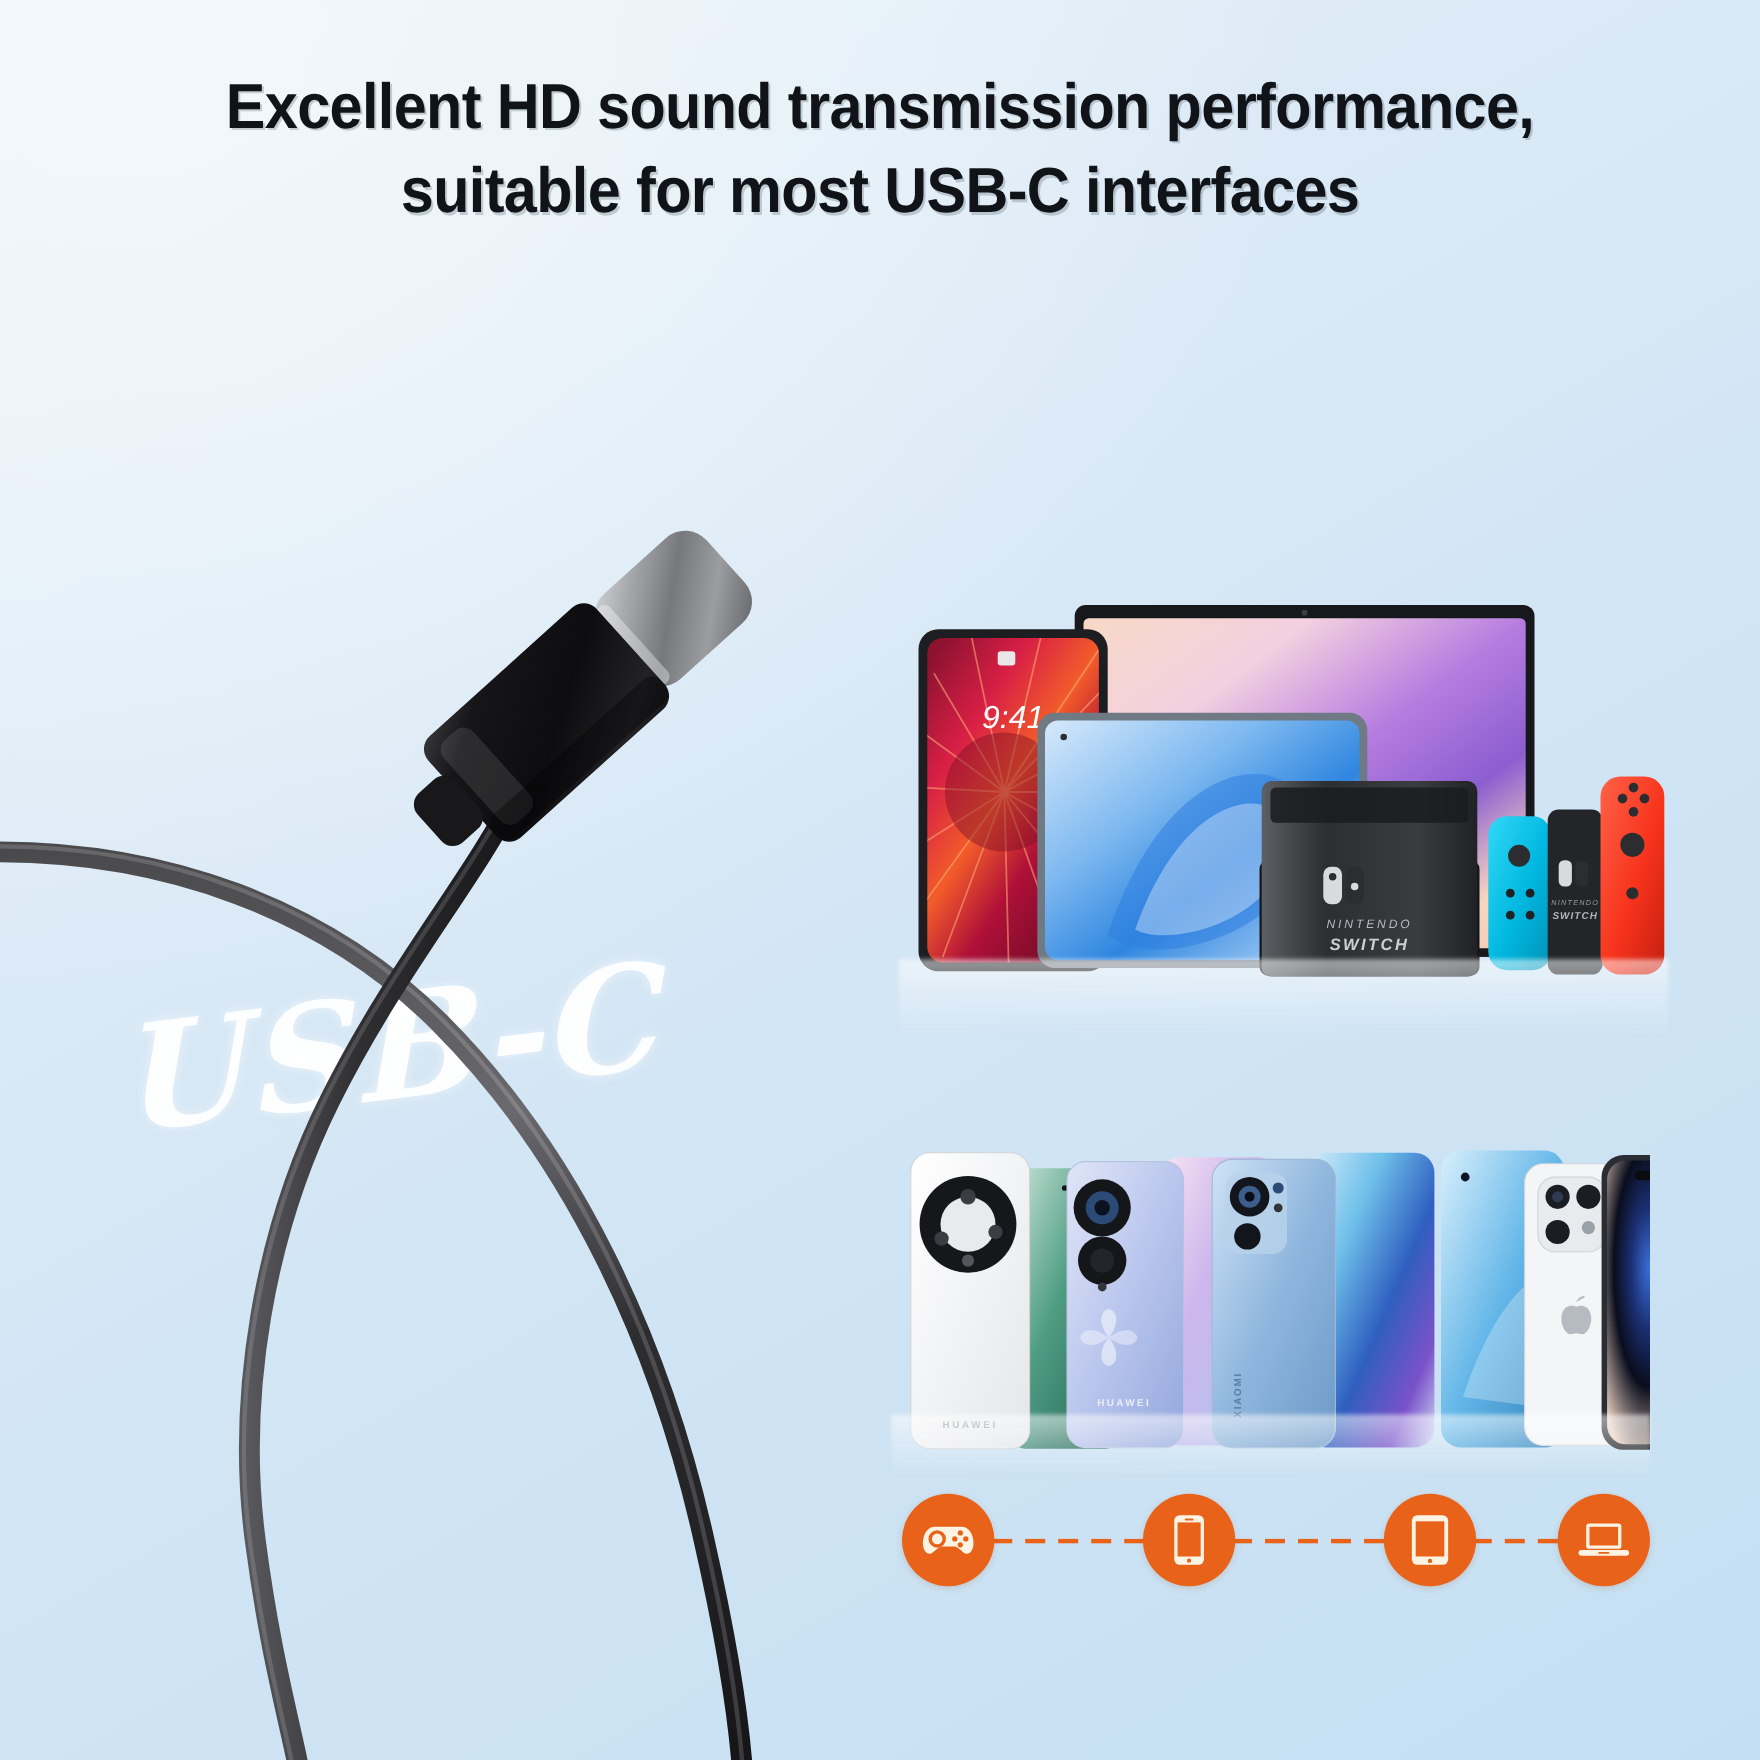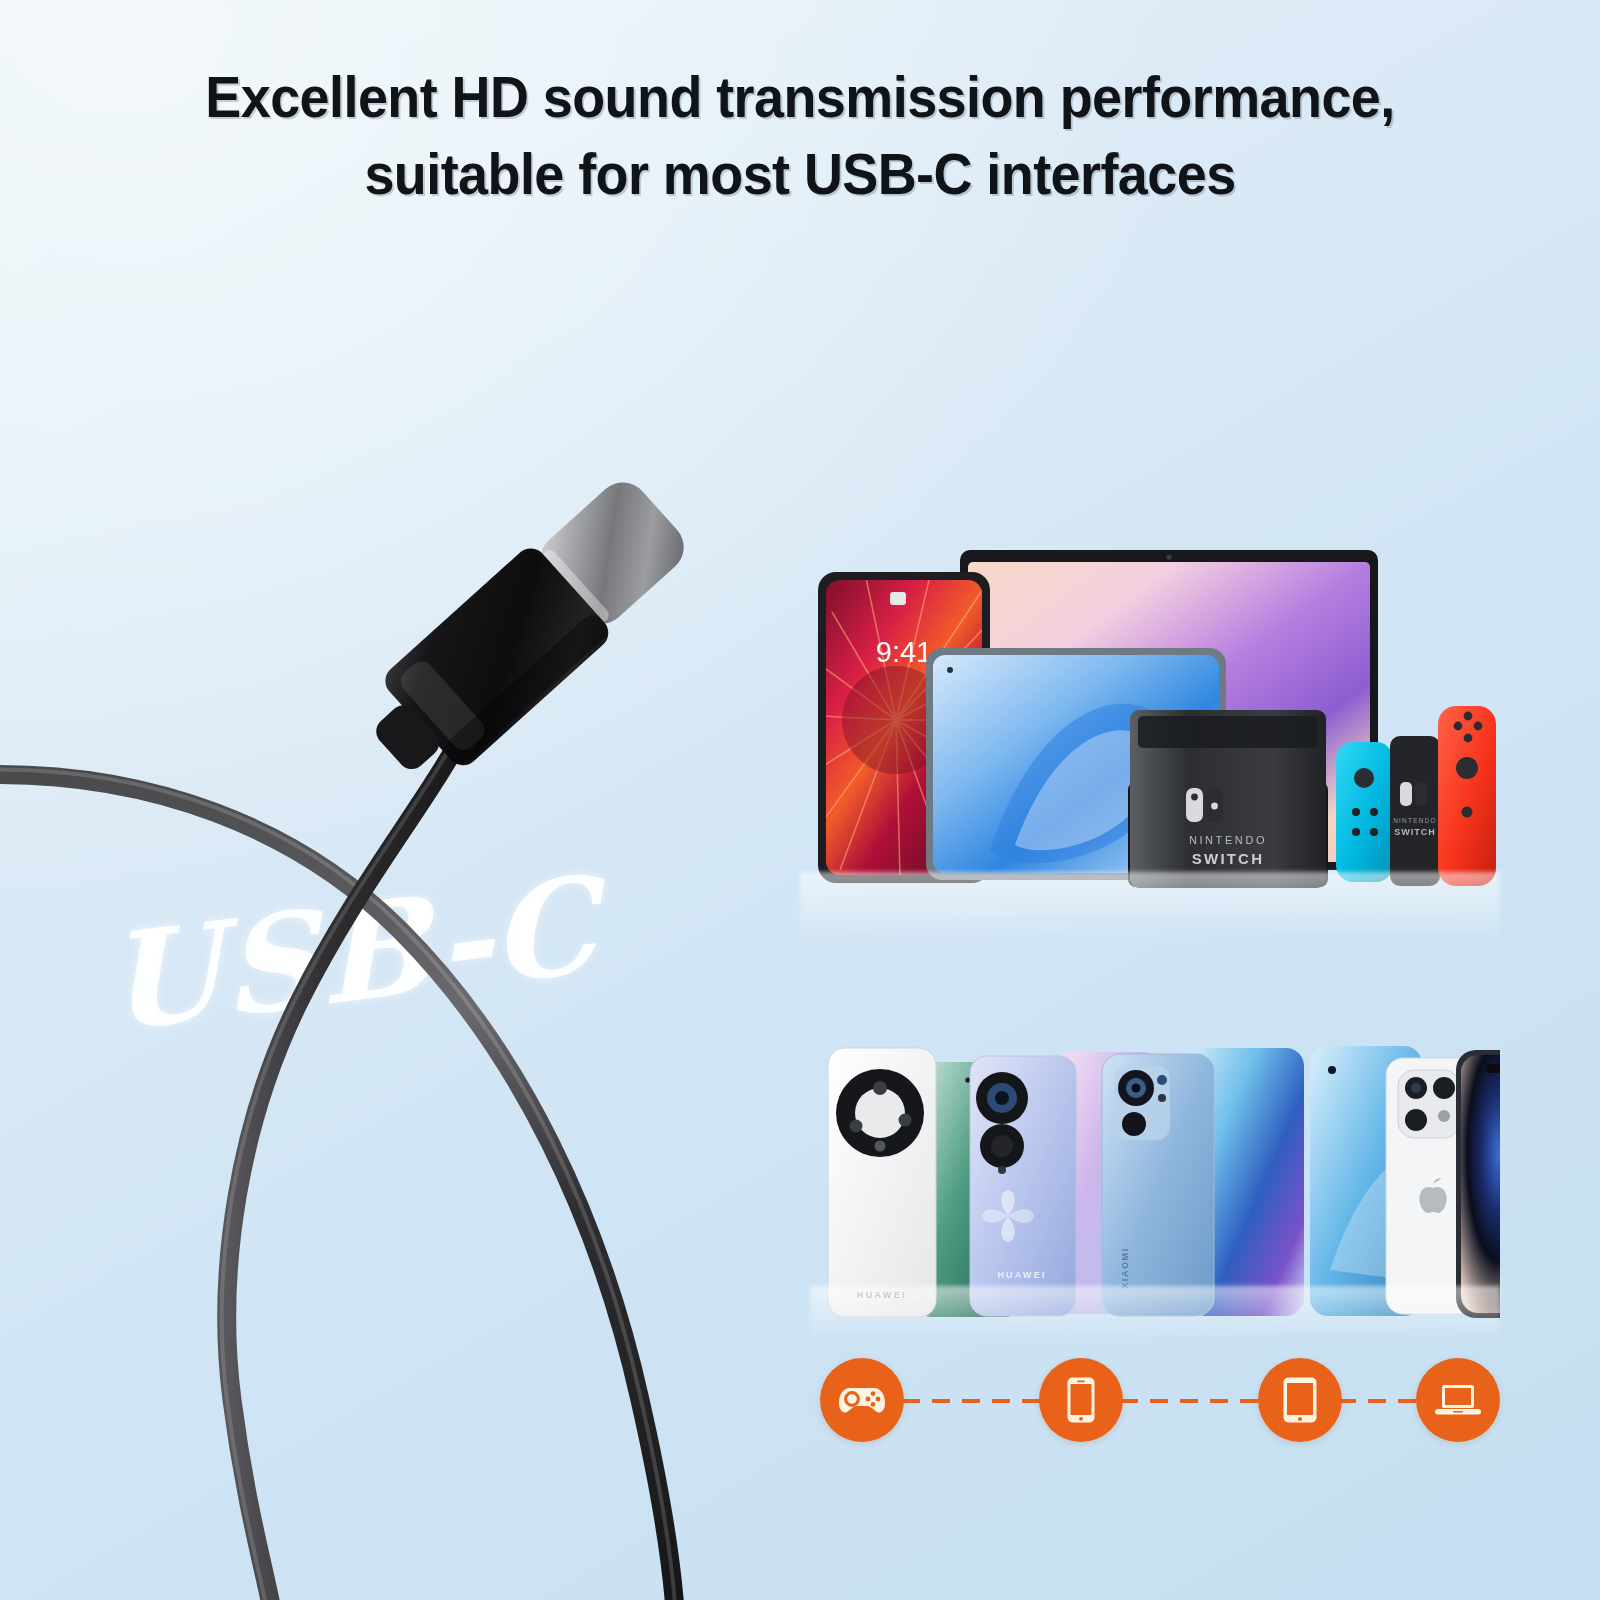--- a/index.html
+++ b/index.html
@@ -45,21 +45,21 @@
     text-shadow:0 0 10px rgba(255,255,255,.55);
     user-select:none;
     white-space:nowrap;
   }
 
   
   .cable-layer{position:absolute;inset:0;}
 
   
   .cluster{position:absolute;}
-  #tablet-cluster{left:800px;top:520px;width:700px;height:400px;}
+  #tablet-cluster{left:817px;top:520px;width:700px;height:400px;font-style:italic;}
   #phone-cluster{left:810px;top:1020px;width:690px;height:300px;font-weight:bold;}
 
   .refl{
     position:absolute;left:0;right:0;
     height:72px;
     background:linear-gradient(to bottom, rgba(255,255,255,.55), rgba(255,255,255,0));
     filter:blur(2px);
     pointer-events:none;
   }
 

